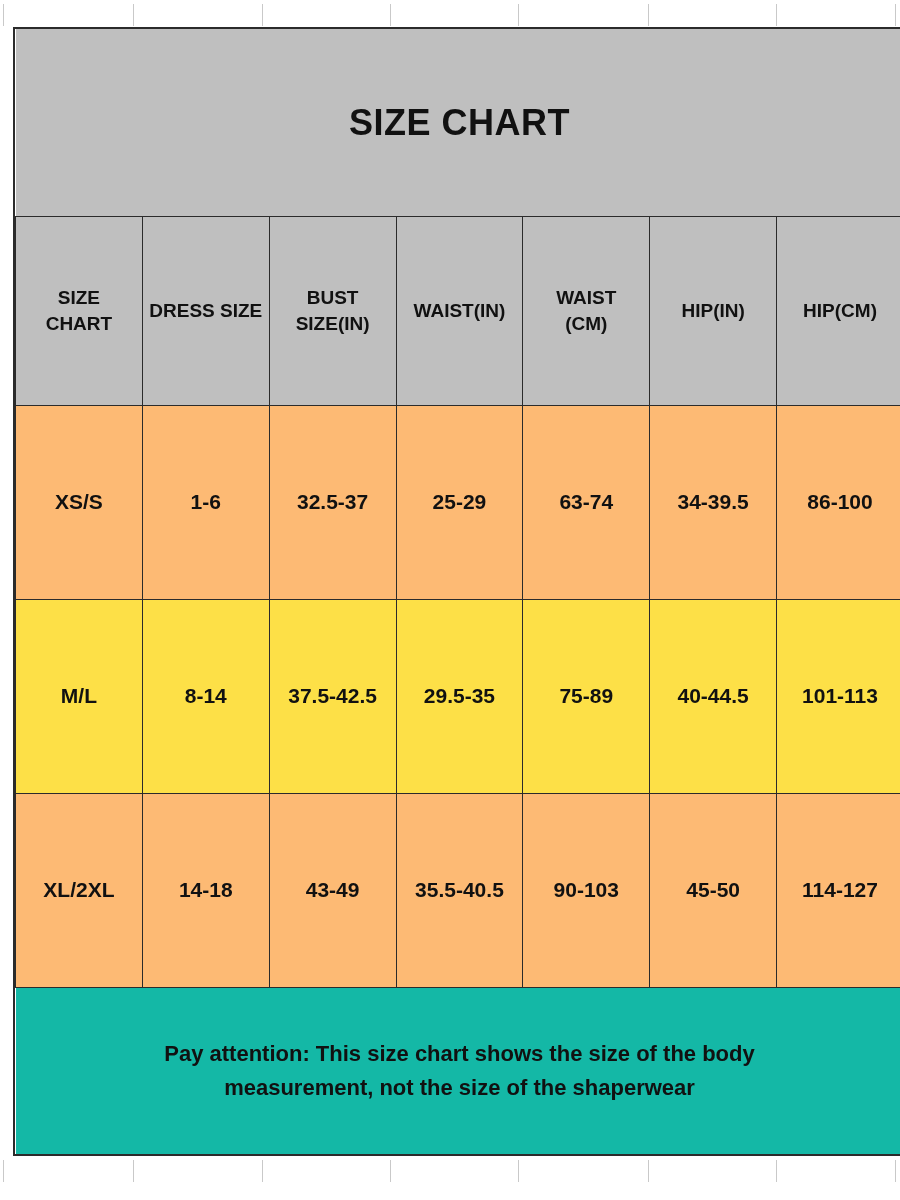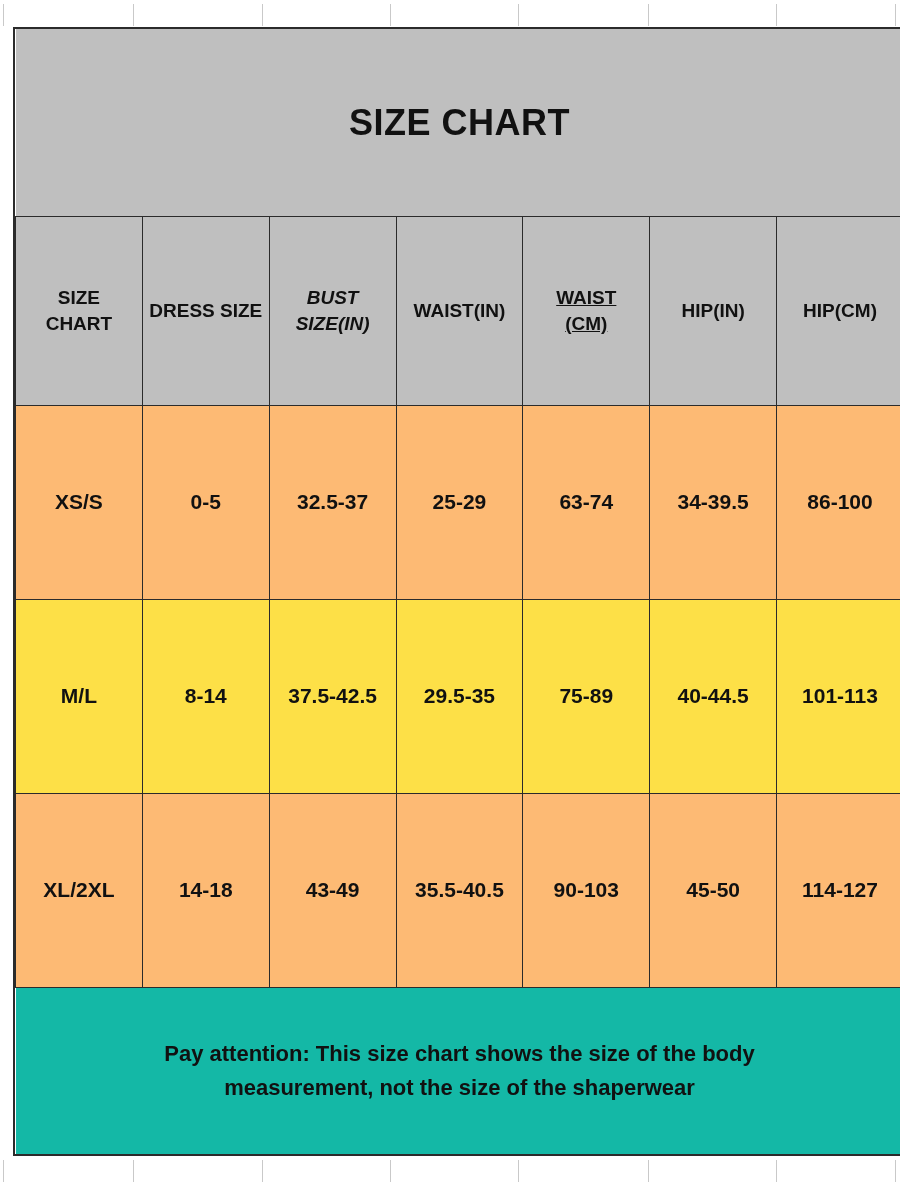--- a/index.html
+++ b/index.html
@@ -94,23 +94,23 @@
     font-size: 22px;
     line-height: 1.55;
     padding: 0 52px;
     border-left: none;
     border-right: none;
     border-bottom: none;
   }
 
   .col-0 { width: 130px; }
   .col-1 { width: 129px; }
-  .col-2 { width: 128px; font-style: italic; }
+  .col-2 { width: 128px; }
   .col-3 { width: 128px; }
-  .col-4 { width: 130px; text-decoration: underline; }
+  .col-4 { width: 130px; }
   .col-5 { width: 128px; }
   .col-6 { width: 116px; }
 
   .hdr-line { display: block; }
   .note-line { display: block; }
 </style>
 </head>
 <body>
 
 <div class="tick-strip top">
@@ -153,21 +153,21 @@
         <td class="col-5">
           <span class="hdr-line">HIP(IN)</span>
         </td>
         <td class="col-6">
           <span class="hdr-line">HIP(CM)</span>
         </td>
       </tr>
 
       <tr class="data-row plain">
         <td>XS/S</td>
-        <td>0-5</td>
+        <td>1-6</td>
         <td>32.5-37</td>
         <td>25-29</td>
         <td>63-74</td>
         <td>34-39.5</td>
         <td>86-100</td>
       </tr>
 
       <tr class="data-row shade">
         <td>M/L</td>
         <td>8-14</td>

